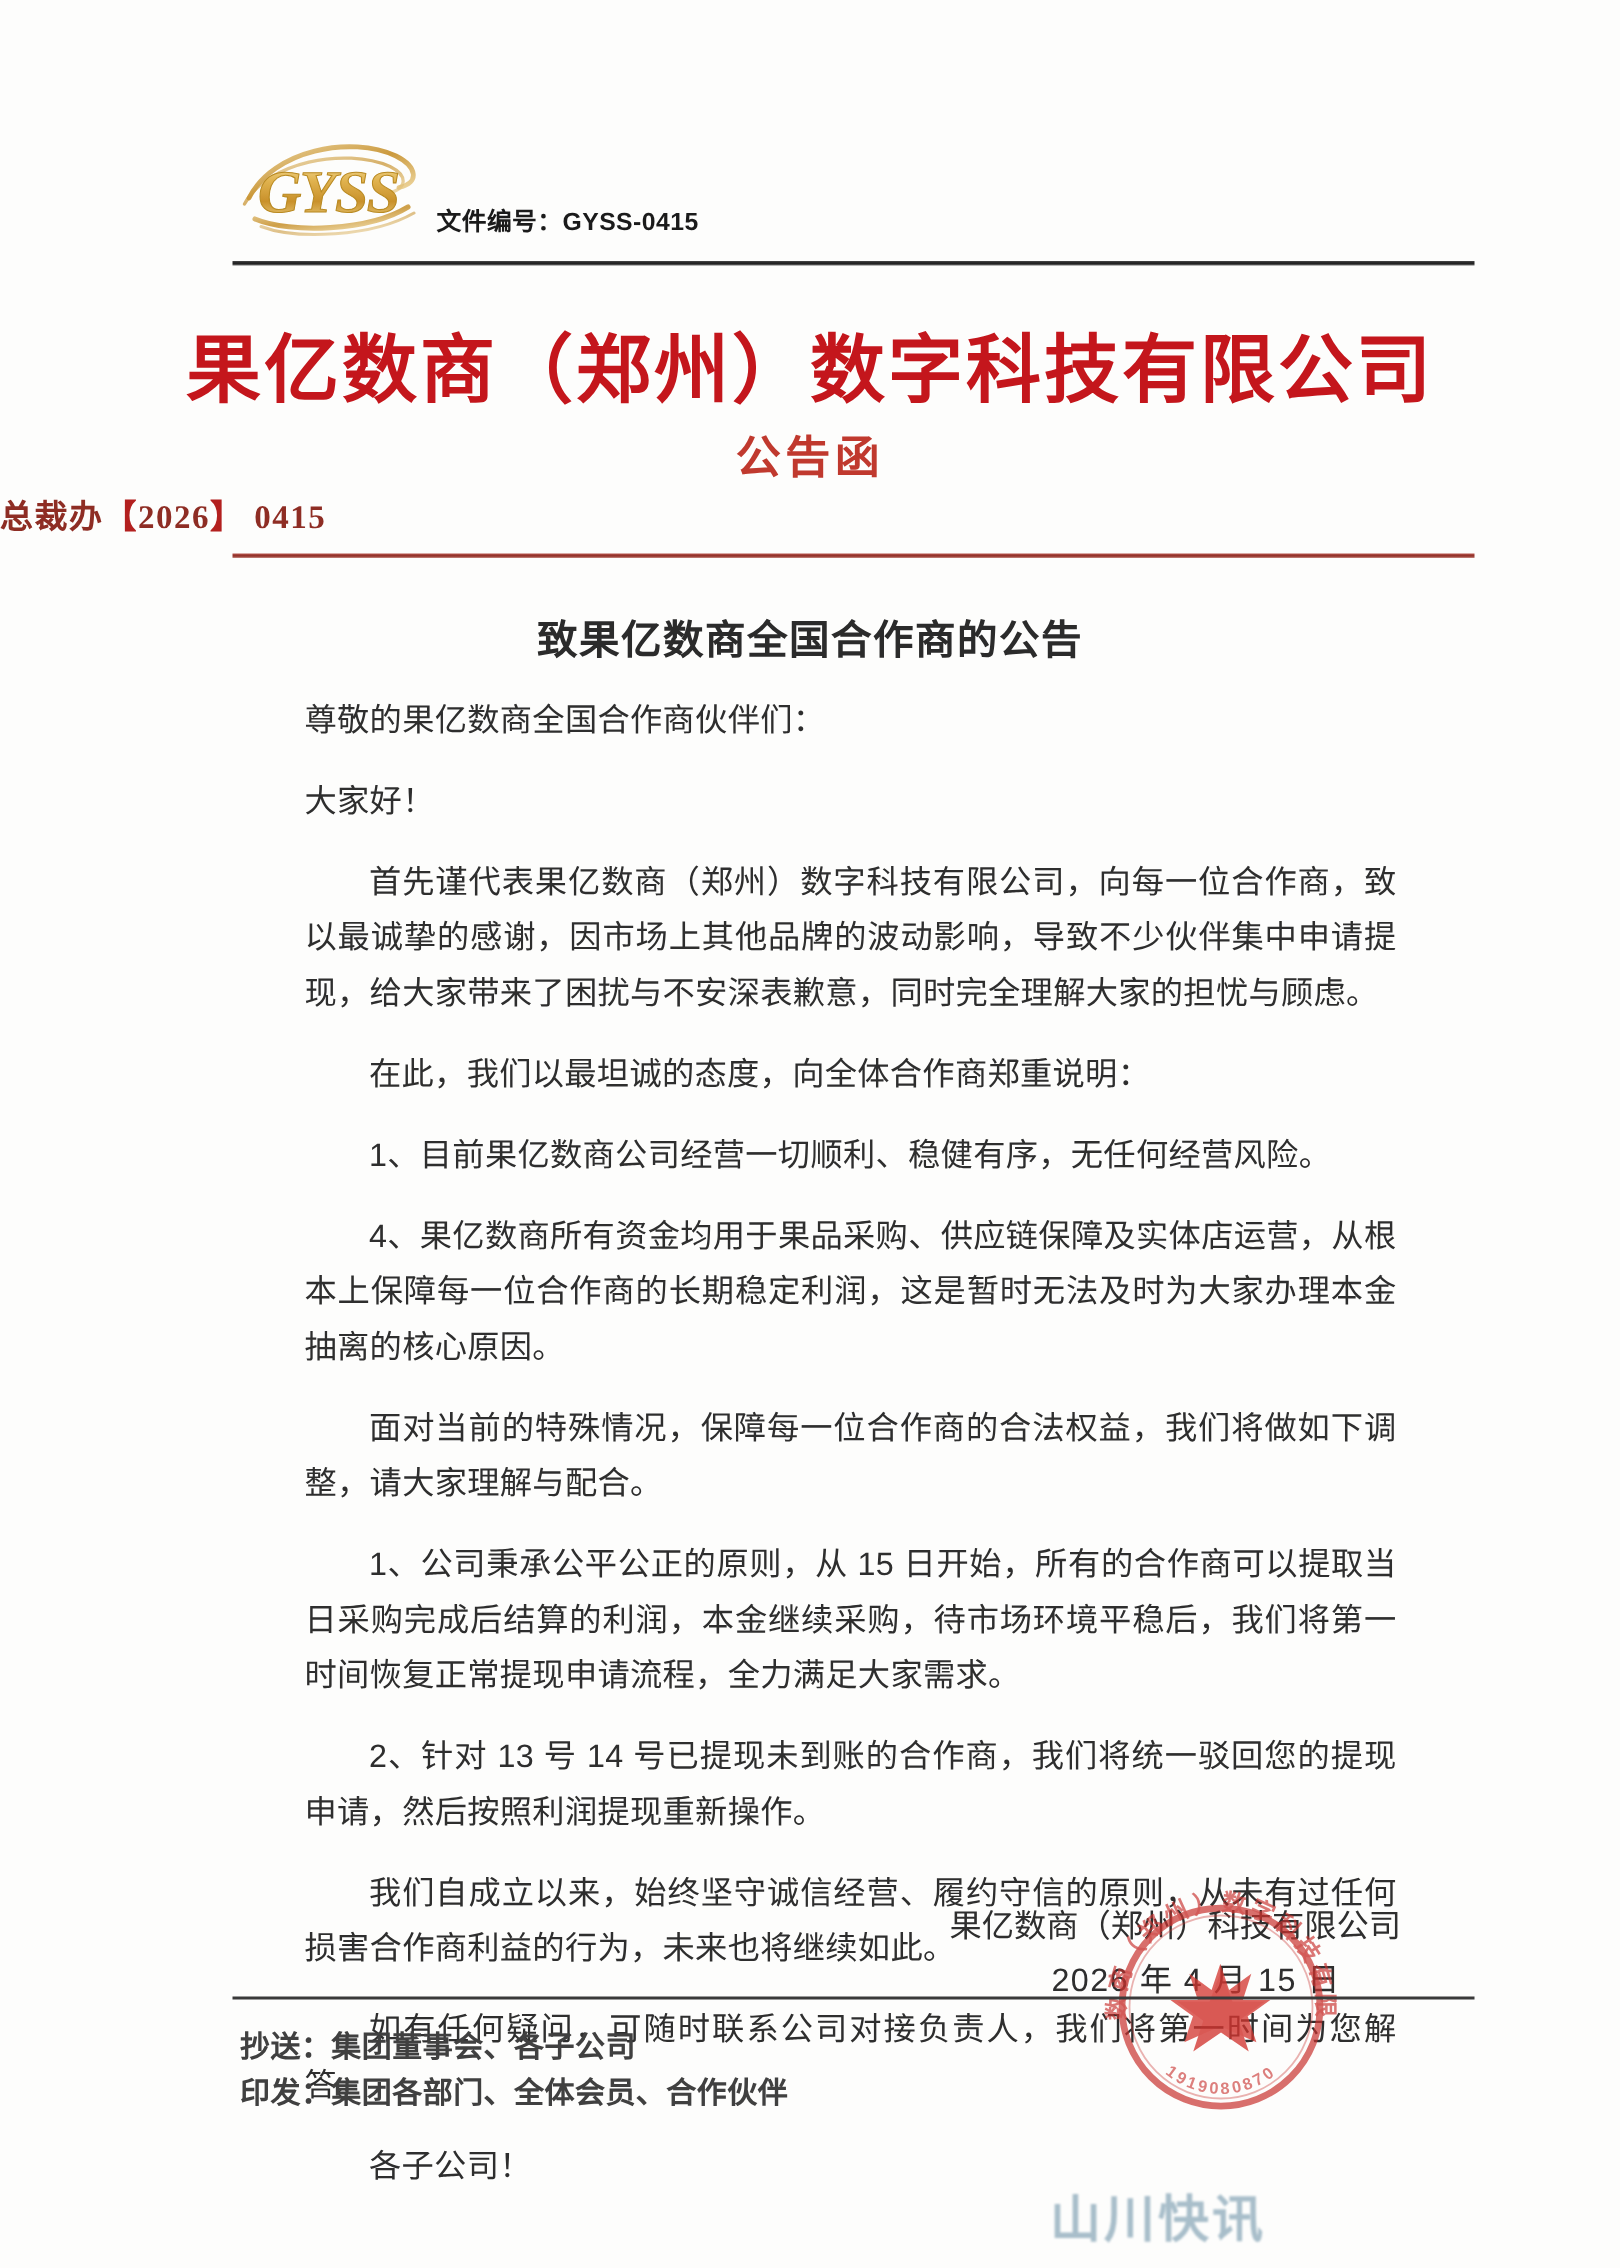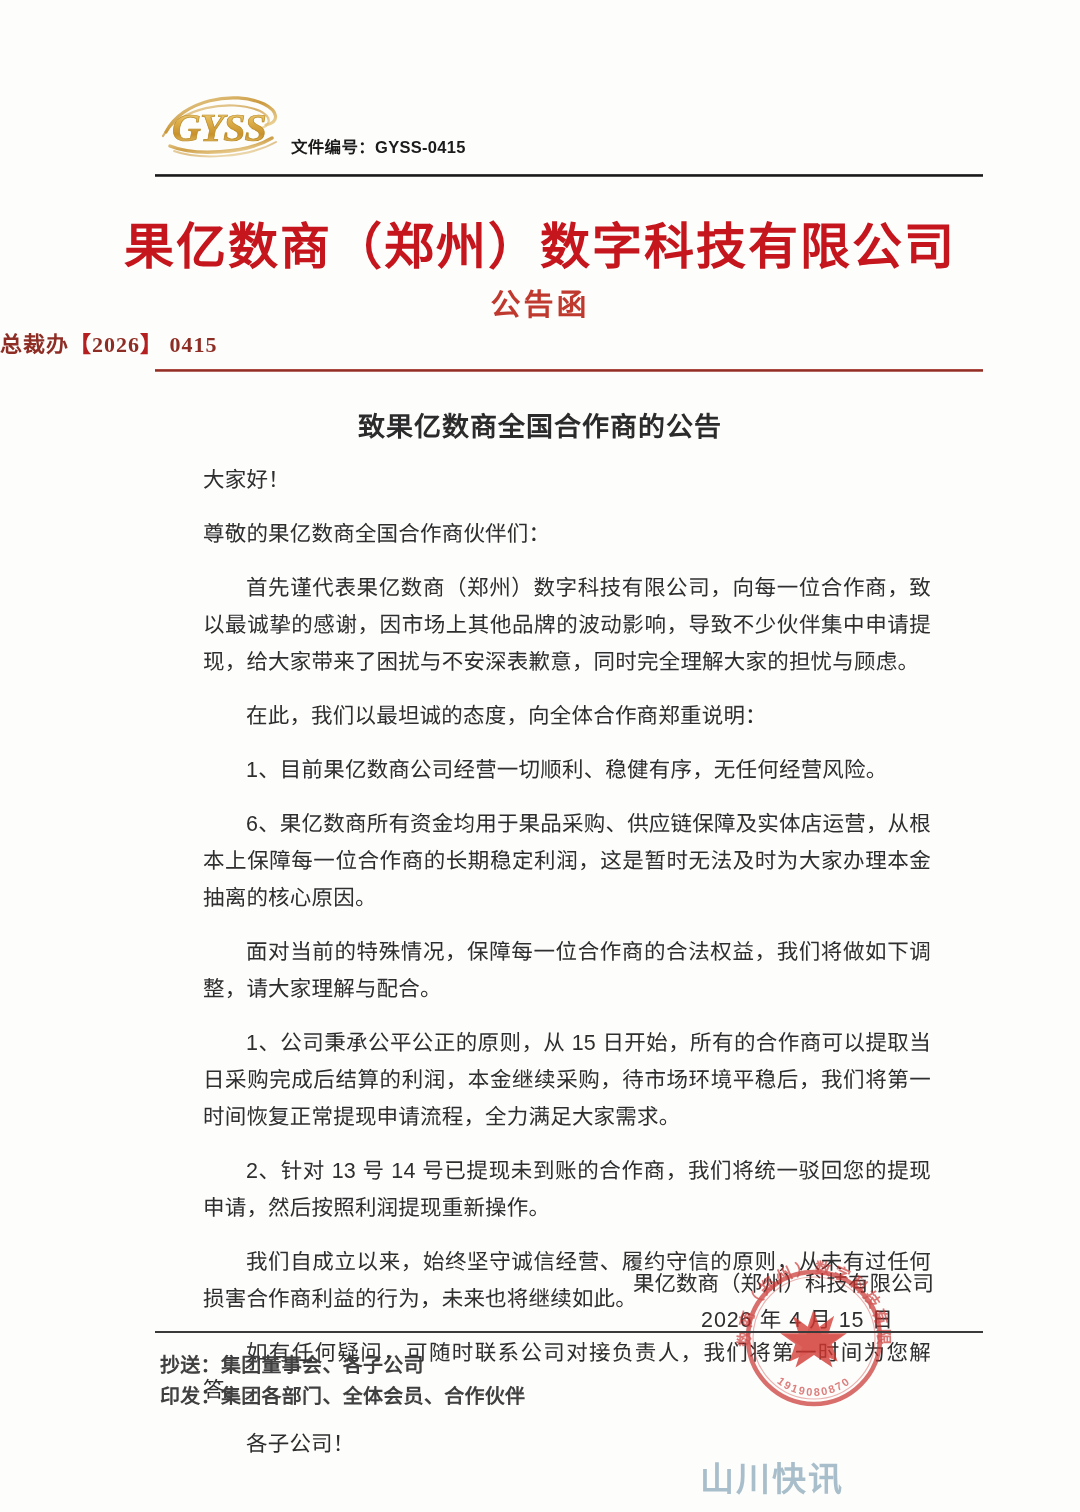--- a/index.html
+++ b/index.html
@@ -239,26 +239,26 @@
   <div class="doc-code">
     <span>总裁办</span><span class="brk">【</span><span>2026</span><span class="brk">】</span>
     <span>0415</span>
   </div>
 
   <div class="rule-red"></div>
 
   <div class="body-title">致果亿数商全国合作商的公告</div>
 
   <div id="body-copy">
+      <p class="para">尊敬的果亿数商全国合作商伙伴们：</p>
       <p class="para">大家好！</p>
-      <p class="para">尊敬的果亿数商全国合作商伙伴们：</p>
       <p class="para indent">首先谨代表果亿数商（郑州）数字科技有限公司，向每一位合作商，致以最诚挚的感谢，因市场上其他品牌的波动影响，导致不少伙伴集中申请提现，给大家带来了困扰与不安深表歉意，同时完全理解大家的担忧与顾虑。</p>
       <p class="para indent">在此，我们以最坦诚的态度，向全体合作商郑重说明：</p>
       <p class="para indent">1、目前果亿数商公司经营一切顺利、稳健有序，无任何经营风险。</p>
-      <p class="para indent">6、果亿数商所有资金均用于果品采购、供应链保障及实体店运营，从根本上保障每一位合作商的长期稳定利润，这是暂时无法及时为大家办理本金抽离的核心原因。</p>
+      <p class="para indent">4、果亿数商所有资金均用于果品采购、供应链保障及实体店运营，从根本上保障每一位合作商的长期稳定利润，这是暂时无法及时为大家办理本金抽离的核心原因。</p>
       <p class="para indent">面对当前的特殊情况，保障每一位合作商的合法权益，我们将做如下调整，请大家理解与配合。</p>
       <p class="para indent">1、公司秉承公平公正的原则，从 15 日开始，所有的合作商可以提取当日采购完成后结算的利润，本金继续采购，待市场环境平稳后，我们将第一时间恢复正常提现申请流程，全力满足大家需求。</p>
       <p class="para indent">2、针对 13 号 14 号已提现未到账的合作商，我们将统一驳回您的提现申请，然后按照利润提现重新操作。</p>
       <p class="para indent">我们自成立以来，始终坚守诚信经营、履约守信的原则，从未有过任何损害合作商利益的行为，未来也将继续如此。</p>
       <p class="para indent">如有任何疑问，可随时联系公司对接负责人，我们将第一时间为您解答。</p>
       <p class="para indent">各子公司！</p>
     </div>
 
   <div class="sign-block">
     <div>果亿数商（郑州）科技有限公司</div>

